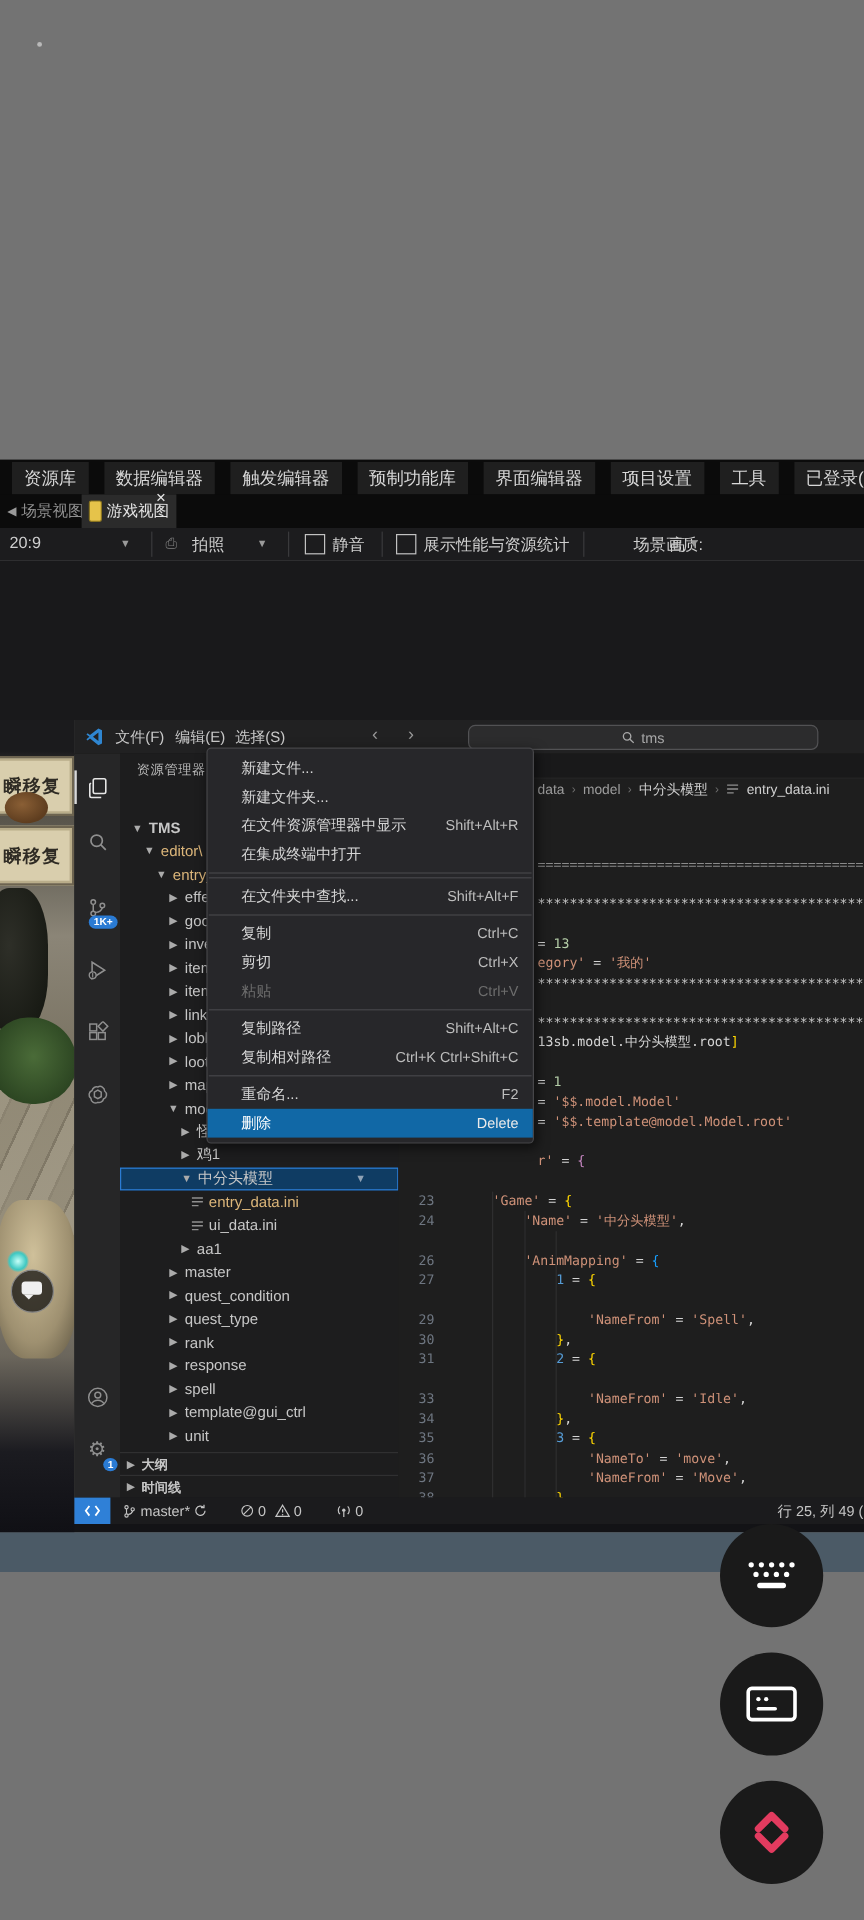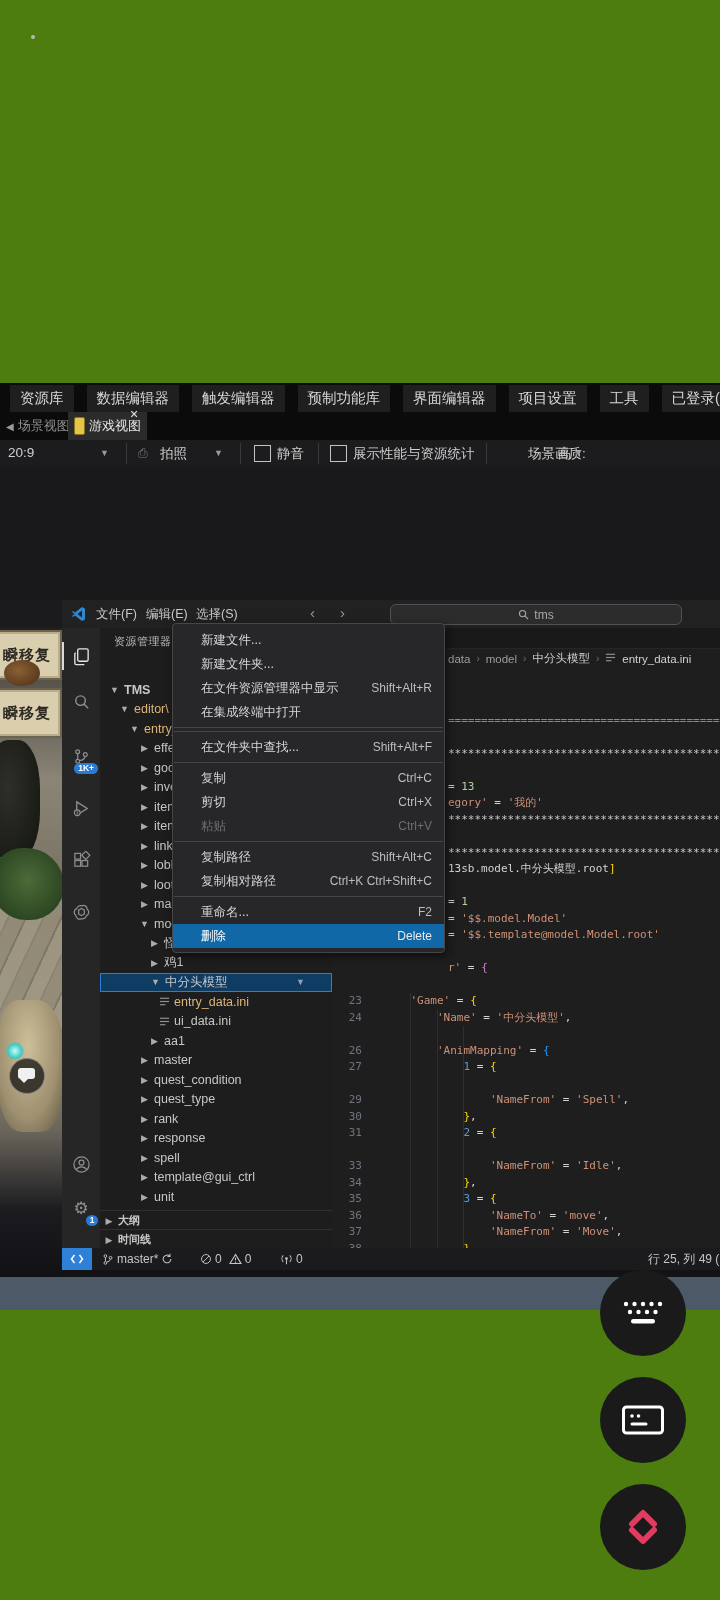--- a/index.html
+++ b/index.html
@@ -1,16 +1,16 @@
 <!DOCTYPE html>
 <html><head>
 <meta charset="utf-8">
 <style>
   html,body{margin:0;padding:0;background:#000;}
-  #canvas{position:relative;width:720px;height:1600px;background:#4d7c0f;overflow:hidden;
+  #canvas{position:relative;width:720px;height:1600px;background:#737373;overflow:hidden;
     font-family:"Liberation Sans","DejaVu Sans",sans-serif;-webkit-font-smoothing:antialiased;}
   .abs{position:absolute;}
 
   
   #topbar{position:absolute;top:383px;left:0;width:720px;height:30px;background:#0b0b0b;
     display:flex;align-items:center;gap:13px;padding-left:10px;white-space:nowrap;}
   #topbar .tbtn{background:#1f1f1f;color:#d8d8d8;font-size:14.5px;padding:4px 10px;flex:0 0 auto;}
 
   
   #viewtabs{position:absolute;top:412px;left:0;width:720px;height:28px;background:#0b0b0b;}

